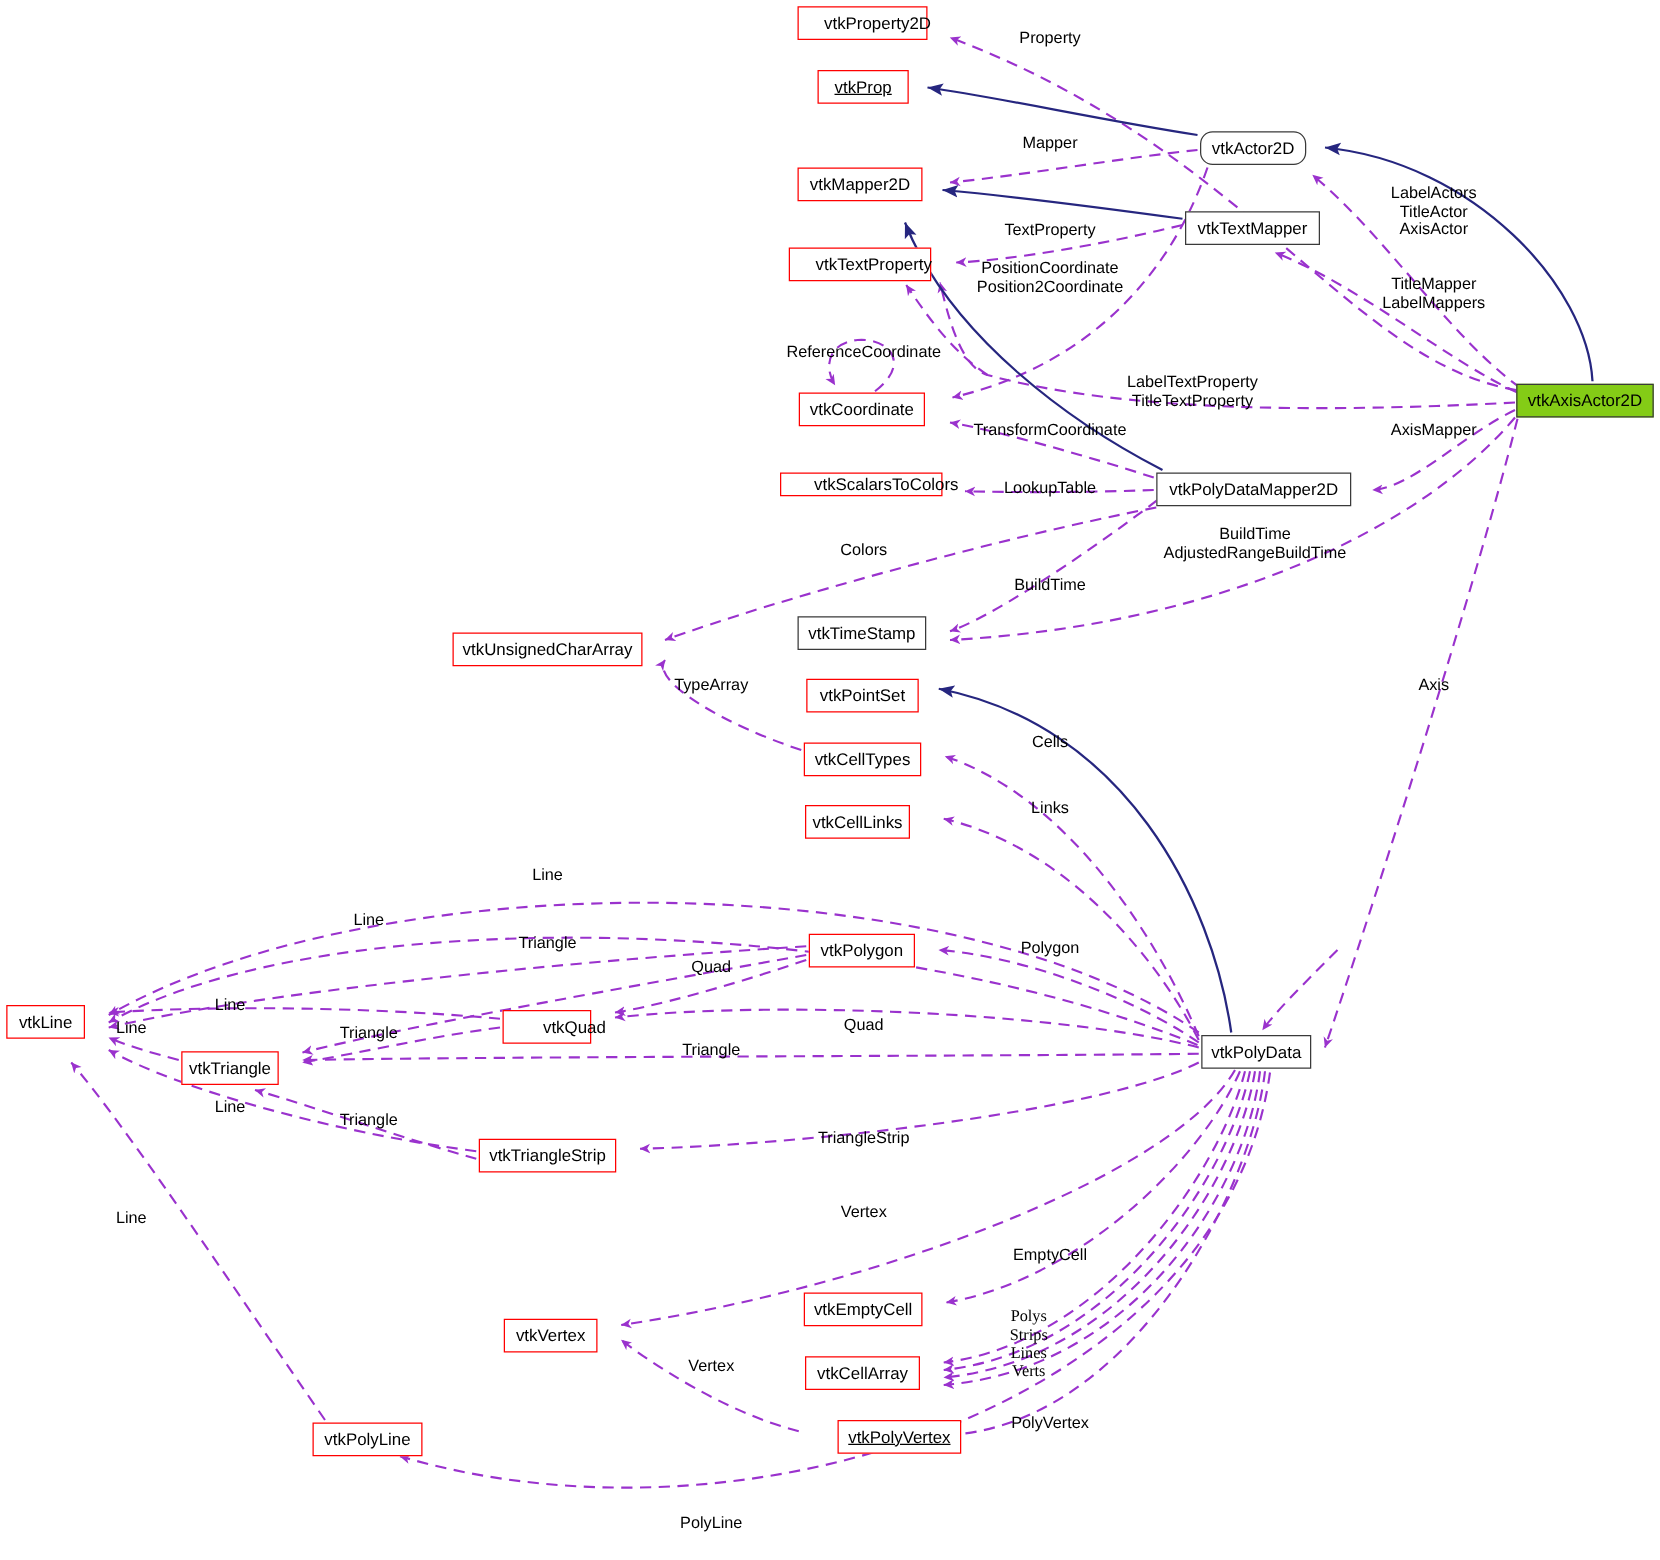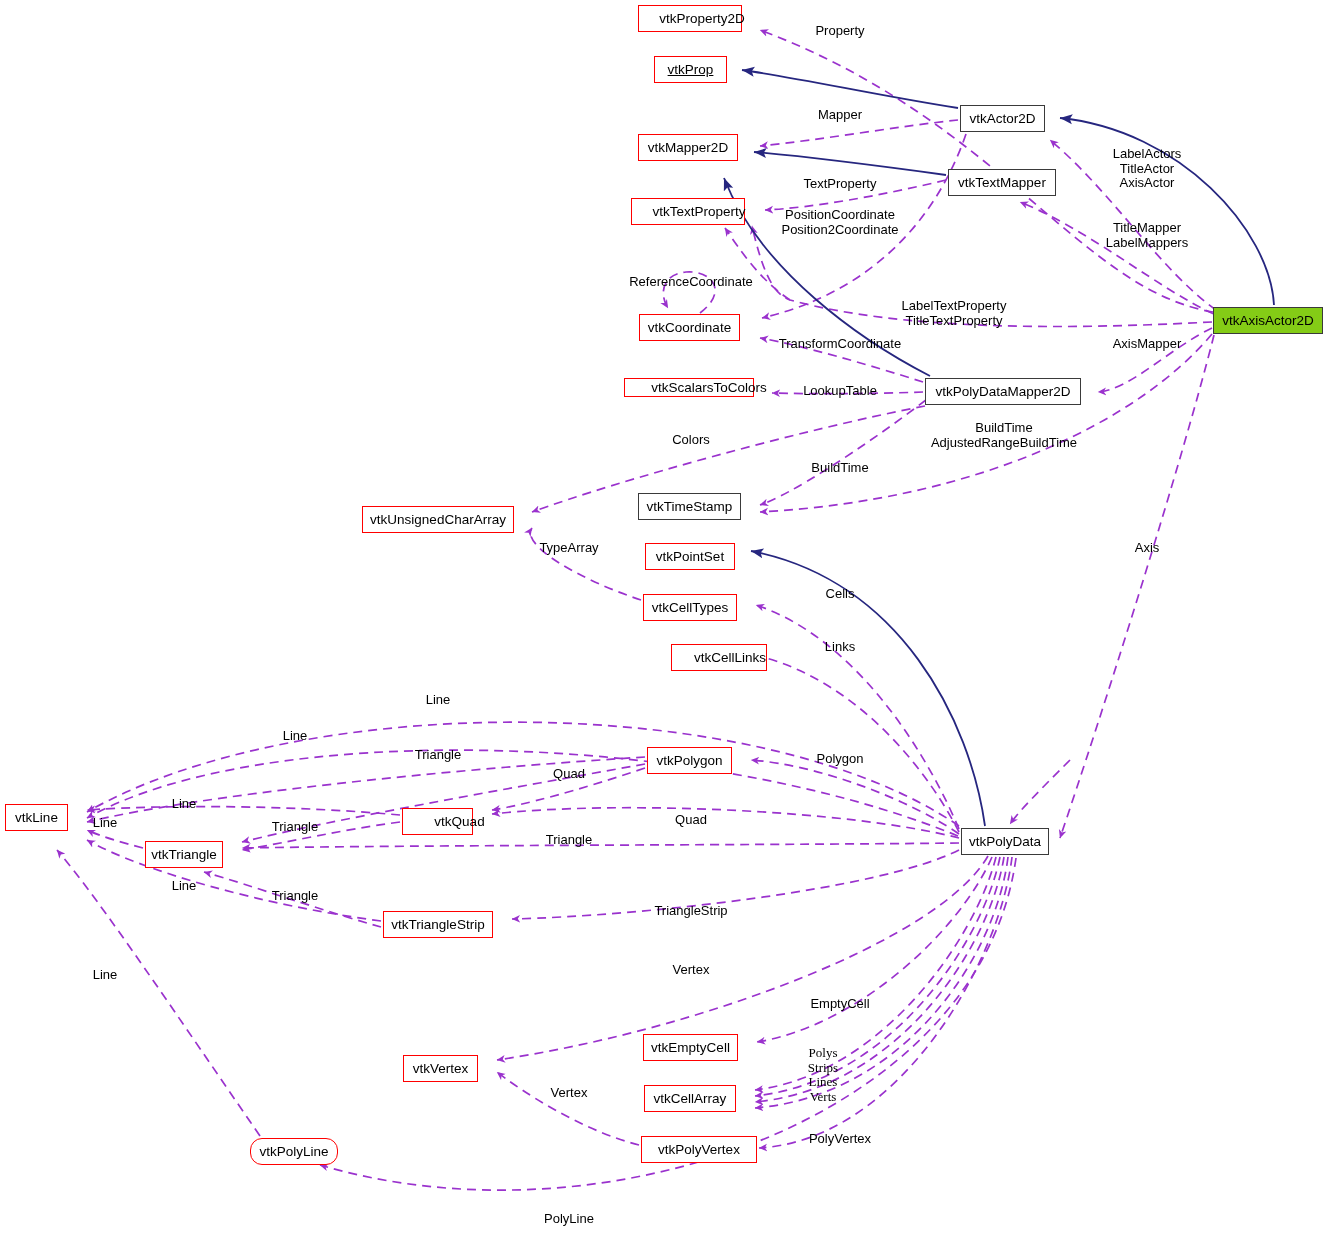--- a/index.html
+++ b/index.html
@@ -175,21 +175,21 @@
     </g>
   </svg>
 
   <div>
       <div class="node-box" style="left: 638px; top: 5px; width: 104px; height: 27px; padding-left: 24px;">
         <span>vtkProperty2D</span>
       </div>
       <div class="node-box" style="left: 654px; top: 56px; width: 73px; height: 27px; text-decoration: underline;">
         <span>vtkProp</span>
       </div>
-      <div class="node-box dark" style="left: 960px; top: 105px; width: 85px; height: 27px;">
+      <div class="node-box dark" style="left: 960px; top: 105px; width: 85px; height: 27px; border-radius: 10px;">
         <span>vtkActor2D</span>
       </div>
       <div class="node-box" style="left: 638px; top: 134px; width: 100px; height: 27px;">
         <span>vtkMapper2D</span>
       </div>
       <div class="node-box dark" style="left: 948px; top: 169px; width: 108px; height: 27px;">
         <span>vtkTextMapper</span>
       </div>
       <div class="node-box" style="left: 631px; top: 198px; width: 114px; height: 27px; padding-left: 22px;">
         <span>vtkTextProperty</span>
@@ -211,21 +211,21 @@
       </div>
       <div class="node-box" style="left: 362px; top: 506px; width: 152px; height: 27px;">
         <span>vtkUnsignedCharArray</span>
       </div>
       <div class="node-box" style="left: 645px; top: 543px; width: 90px; height: 27px;">
         <span>vtkPointSet</span>
       </div>
       <div class="node-box" style="left: 643px; top: 594px; width: 94px; height: 27px;">
         <span>vtkCellTypes</span>
       </div>
-      <div class="node-box" style="left: 671px; top: 644px; width: 96px; height: 27px; justify-content: flex-end;">
+      <div class="node-box" style="left: 644px; top: 644px; width: 84px; height: 27px;">
         <span>vtkCellLinks</span>
       </div>
       <div class="node-box" style="left: 647px; top: 747px; width: 85px; height: 27px;">
         <span>vtkPolygon</span>
       </div>
       <div class="node-box" style="left: 5px; top: 804px; width: 63px; height: 27px;">
         <span>vtkLine</span>
       </div>
       <div class="node-box" style="left: 402px; top: 808px; width: 71px; height: 27px; padding-left: 44px;">
         <span>vtkQuad</span>
@@ -241,24 +241,24 @@
       </div>
       <div class="node-box" style="left: 643px; top: 1034px; width: 95px; height: 27px;">
         <span>vtkEmptyCell</span>
       </div>
       <div class="node-box" style="left: 403px; top: 1055px; width: 75px; height: 27px;">
         <span>vtkVertex</span>
       </div>
       <div class="node-box" style="left: 644px; top: 1085px; width: 92px; height: 27px;">
         <span>vtkCellArray</span>
       </div>
-      <div class="node-box" style="left: 641px; top: 1136px; width: 116px; height: 27px;">
+      <div class="node-box" style="left: 670px; top: 1136px; width: 99px; height: 27px; text-decoration: underline;">
         <span>vtkPolyVertex</span>
       </div>
-      <div class="node-box" style="left: 250px; top: 1138px; width: 88px; height: 27px; border-radius: 12px;">
+      <div class="node-box" style="left: 250px; top: 1138px; width: 88px; height: 27px;">
         <span>vtkPolyLine</span>
       </div>
     </div>
   <div>
       <div class="edge-label" style="left: 840px; top: 31px;">Property</div>
       <div class="edge-label" style="left: 840px; top: 115px;">Mapper</div>
       <div class="edge-label" style="left: 1147px; top: 169px;">LabelActors
 TitleActor
 AxisActor</div>
       <div class="edge-label" style="left: 840px; top: 184px;">TextProperty</div>

